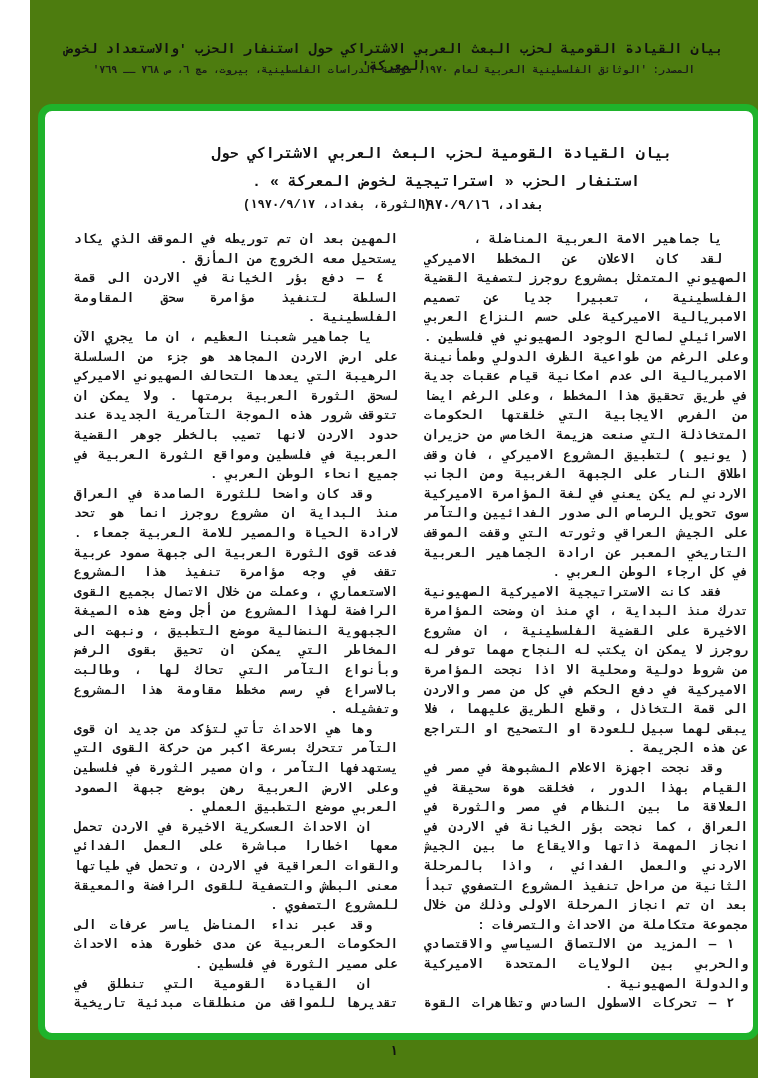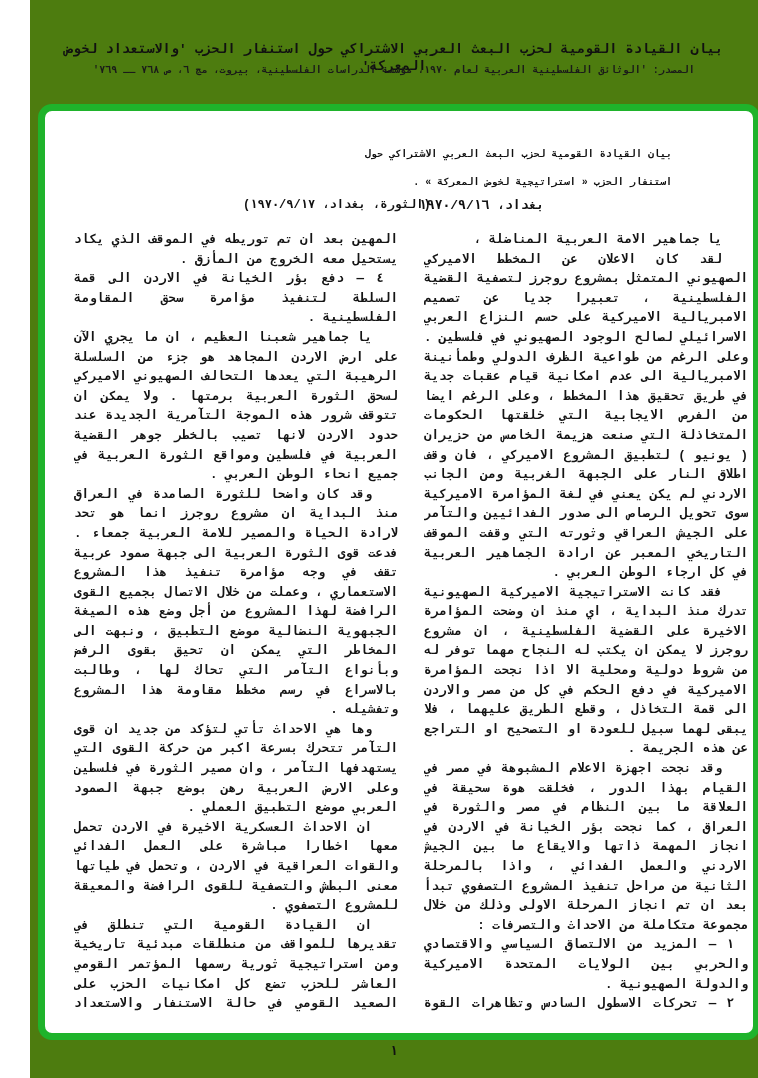--- a/index.html
+++ b/index.html
@@ -37,22 +37,22 @@
     border-radius:14px;
     background:#ffffff;
     box-sizing:border-box;
   }
   
   .doc-title{
     position:absolute;
     left:222px;top:141px;
     width:420px;
     direction:rtl;
-    text-align:right;
-    font-size:10px;font-weight:bold;
+    text-align:left;
+    font-size:15px;font-weight:bold;
     line-height:28px;
     color:#111;
     white-space:nowrap;
   }
   
   .dateline-right{
     position:absolute;top:197px;left:389px;
     font-size:13px;font-weight:bold;
     direction:rtl;white-space:nowrap;color:#111;
   }
@@ -126,20 +126,21 @@
 
     </div>
 
     <div class="col">
       <p>المهين بعد ان تم توريطه في الموقف الذي يكاد يستحيل معه الخروج من المأزق .</p>
       <p class="item">٤ — دفع بؤر الخيانة في الاردن الى قمة السلطة لتنفيذ مؤامرة سحق المقاومة الفلسطينية .</p>
       <p class="indent">يا جماهير شعبنا العظيم ، ان ما يجري الآن على ارض الاردن المجاهد هو جزء من السلسلة الرهيبة التي يعدها التحالف الصهيوني الاميركي لسحق الثورة العربية برمتها . ولا يمكن ان تتوقف شرور هذه الموجة التآمرية الجديدة عند حدود الاردن لانها تصيب بالخطر جوهر القضية العربية في فلسطين ومواقع الثورة العربية في جميع انحاء الوطن العربي .</p>
       <p class="indent">وقد كان واضحا للثورة الصامدة في العراق منذ البداية ان مشروع روجرز انما هو تحد لارادة الحياة والمصير للامة العربية جمعاء . فدعت قوى الثورة العربية الى جبهة صمود عربية تقف في وجه مؤامرة تنفيذ هذا المشروع الاستعماري ، وعملت من خلال الاتصال بجميع القوى الرافضة لهذا المشروع من أجل وضع هذه الصيغة الجبهوية النضالية موضع التطبيق ، ونبهت الى المخاطر التي يمكن ان تحيق بقوى الرفض وبأنواع التآمر التي تحاك لها ، وطالبت بالاسراع في رسم مخطط مقاومة هذا المشروع وتفشيله .</p>
       <p class="indent">وها هي الاحداث تأتي لتؤكد من جديد ان قوى التآمر تتحرك بسرعة اكبر من حركة القوى التي يستهدفها التآمر ، وان مصير الثورة في فلسطين وعلى الارض العربية رهن بوضع جبهة الصمود العربي موضع التطبيق العملي .</p>
       <p class="indent">ان الاحداث العسكرية الاخيرة في الاردن تحمل معها اخطارا مباشرة على العمل الفدائي والقوات العراقية في الاردن ، وتحمل في طياتها معنى البطش والتصفية للقوى الرافضة والمعيقة للمشروع التصفوي .</p>
+      <p class="indent">وقد عبر نداء المناضل ياسر عرفات الى الحكومات العربية عن مدى خطورة هذه الاحداث على مصير الثورة في فلسطين .</p>
       <p class="indent">ان القيادة القومية التي تنطلق في تقديرها للمواقف من منطلقات مبدئية تاريخية ومن استراتيجية ثورية رسمها المؤتمر القومي العاشر للحزب تضع كل امكانيات الحزب على الصعيد القومي في حالة الاستنفار والاستعداد لخوض المعركة جنبا الى جنب مع رفاقهم المناضلين الفدائيين في الاردن ضد المؤامرة الاستعمارية الصهيونية الرجعية ،</p>
     </div>
 
   </div>
 
   <div class="page-number">١</div>
 
 </div>
 
 </body></html>

